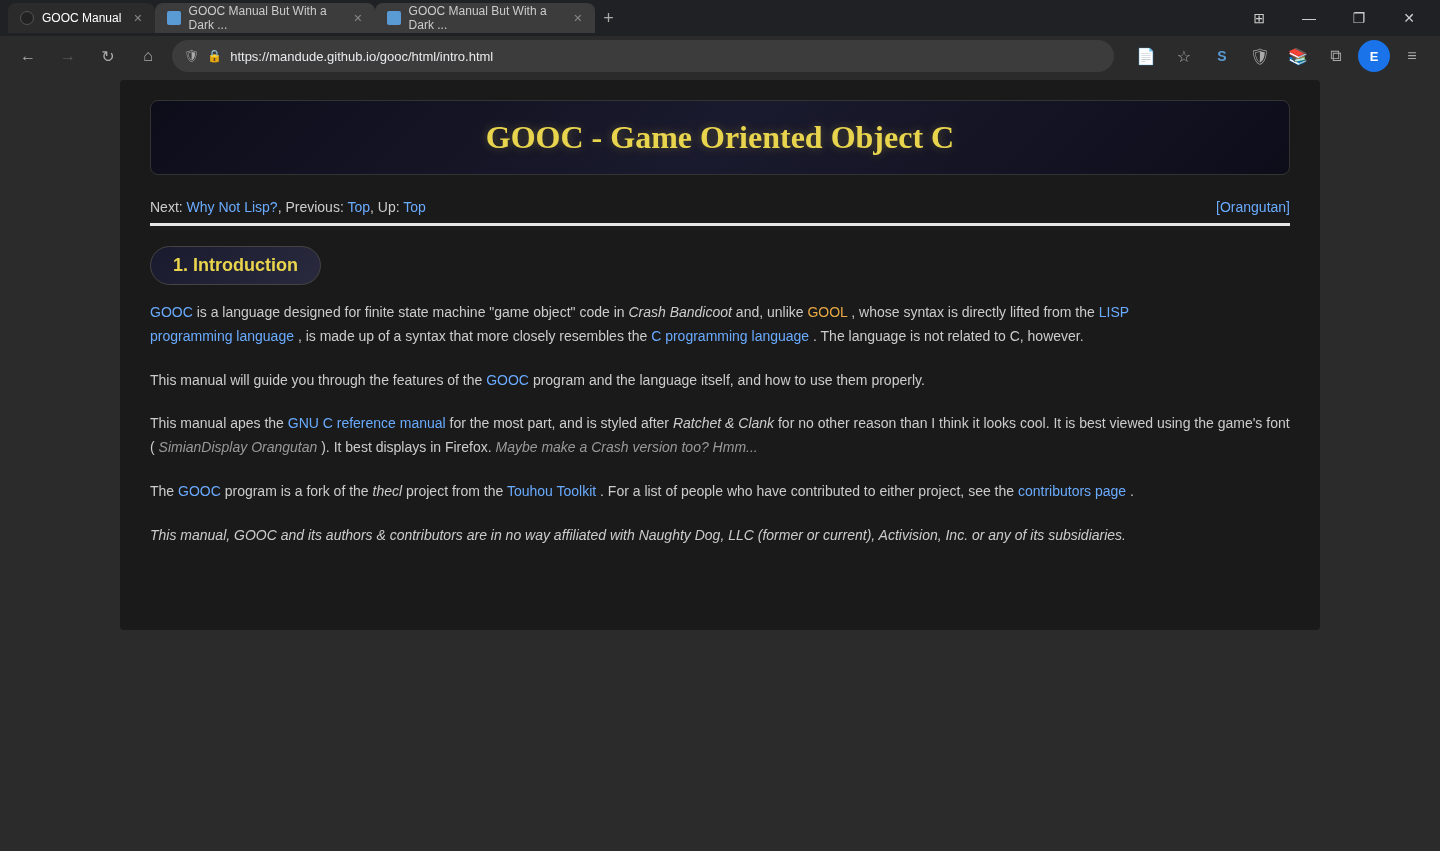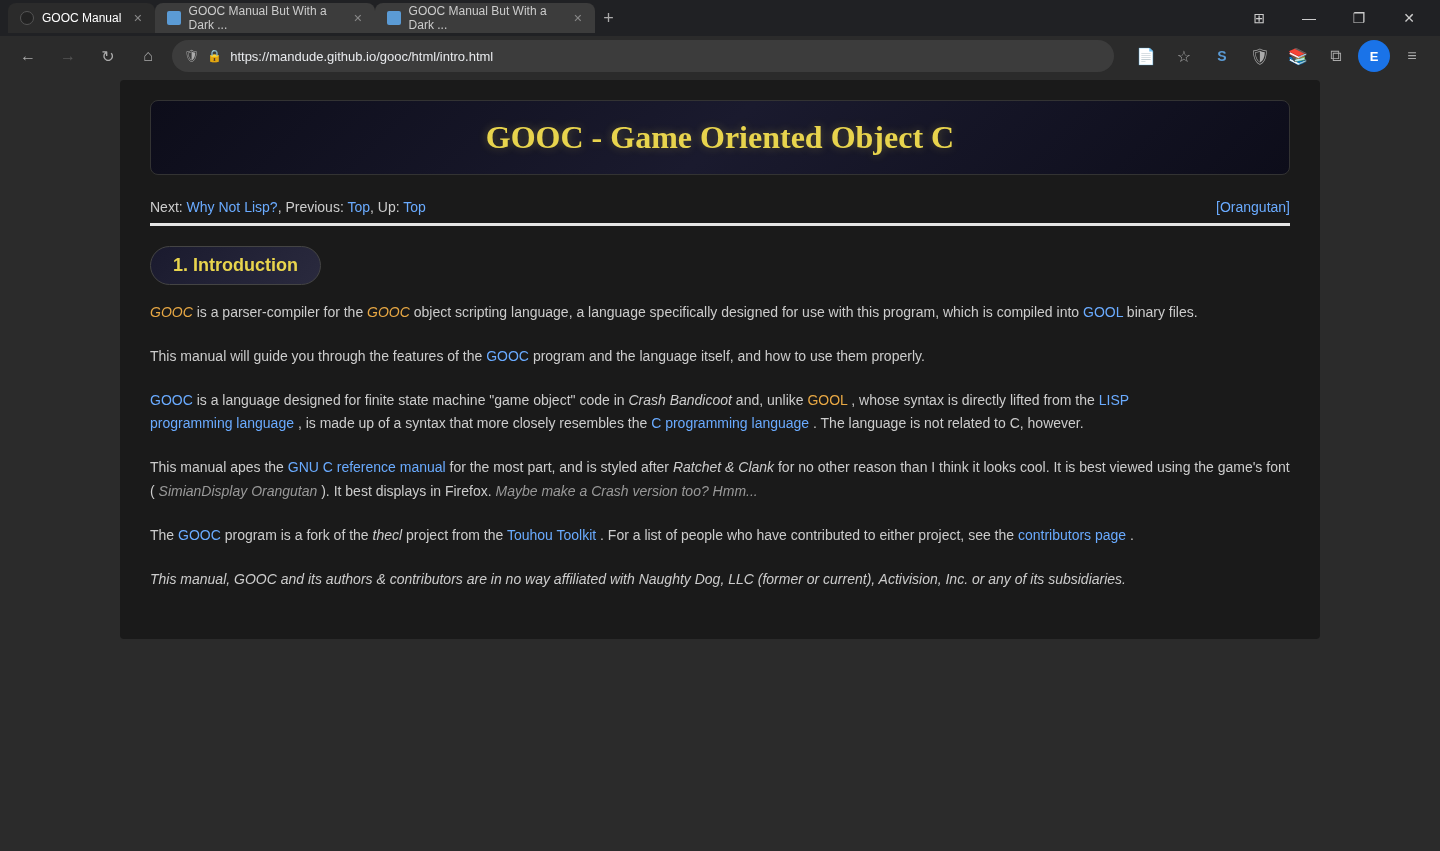--- a/index.html
+++ b/index.html
@@ -378,49 +378,41 @@
   </div>
 
   
   <div class="section-heading">
     <h2>1.  Introduction</h2>
   </div>
 
   
   <div class="content-body">
 
-    <p>
-      <span class="gooc-inline">GOOC</span>
-      <span> is a parser-compiler for the </span>
-      <span class="gooc-inline">GOOC</span>
-      <span> object scripting language, a language specifically designed for use with this program, which is compiled into </span>
-      <a href="#" class="gool-inline">GOOL</a>
-      <span> binary files.</span>
-    </p>
-
-    <p>
-      <span>This manual will guide you through the features of the </span>
-      <a href="#" class="gooc-link">GOOC</a>
-      <span> program and the language itself, and how to use them properly.</span>
-    </p>
 
     <p>
       <a href="#" class="gooc-link">GOOC</a>
       <span> is a language designed for finite state machine "game object" code in </span>
       <span class="crash-italic">Crash Bandicoot</span>
       <span> and, unlike </span>
       <span class="gool-inline">GOOL</span>
       <span>, whose syntax is directly lifted from the </span>
       <a href="#" class="lisp-link">LISP<br>programming language</a>
       <span>, is made up of a syntax that more closely resembles the </span>
       <a href="#" class="c-lang-link">C programming language</a>
       <span>. The language is not related to C, however.</span>
     </p>
 
     <p>
+      <span>This manual will guide you through the features of the </span>
+      <a href="#" class="gooc-link">GOOC</a>
+      <span> program and the language itself, and how to use them properly.</span>
+    </p>
+
+    <p>
       <span>This manual apes the </span>
       <a href="#" class="gnu-link">GNU C reference manual</a>
       <span> for the most part, and is styled after </span>
       <span class="ratchet-italic">Ratchet &amp; Clank</span>
       <span> for no other reason than I think it looks cool. It is best viewed using the game's font (</span>
       <span class="italic-text">SimianDisplay Orangutan</span>
       <span>). It best displays in Firefox. </span>
       <span class="italic-text">Maybe make a Crash version too? Hmm...</span>
     </p>
 

